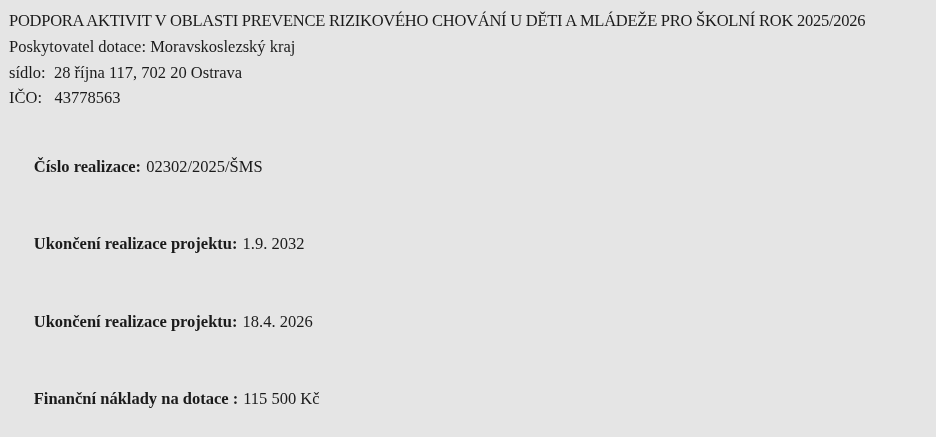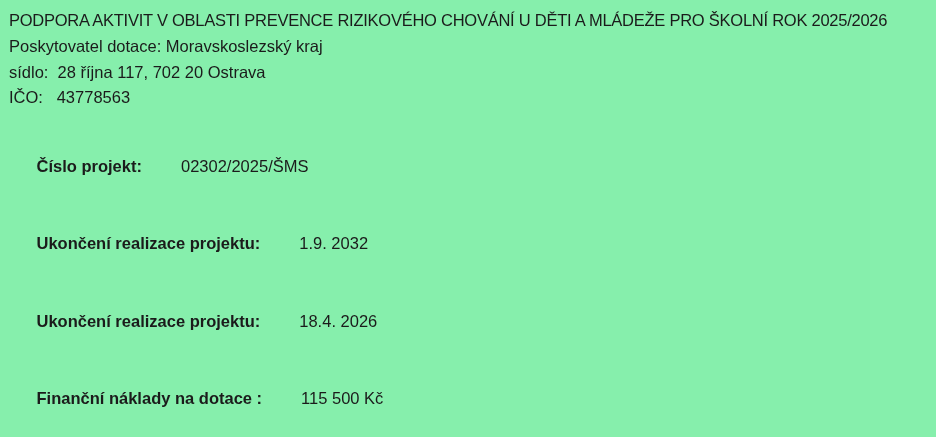--- a/index.html
+++ b/index.html
@@ -5,63 +5,62 @@
   html, body {
     margin: 0;
     padding: 0;
     background: #ffffff;
   }
   .page {
     width: 936px;
     height: 437px;
     box-sizing: border-box;
     padding: 8px 8px 0 9px;
-    background: #86efac;
+    background: #e5e5e5;
     color: #1b1b1b;
-    font-family: Liberation Sans, sans-serif;
+    font-family: Liberation Serif, serif;
     font-size: 16.5px;
     line-height: 25.8px;
     overflow: hidden;
   }
   .line {
     white-space: pre-wrap;
   }
   .title {
     white-space: nowrap;
     letter-spacing: -0.25px;
   }
   .details-block {
     margin-top: 17px;
   }
   .detail-label {
     font-weight: 700;
     margin-right: 5px;
   }
   .detail-value {
     white-space: pre-wrap;
-    margin-left: 34px;
   }
 </style>
 </head>
 <body>
 
 <div class="page">
 
   <div class="line title">PODPORA AKTIVIT V OBLASTI PREVENCE RIZIKOVÉHO CHOVÁNÍ U DĚTI A MLÁDEŽE PRO ŠKOLNÍ ROK 2025/2026</div>
 
   <div class="line">Poskytovatel dotace: Moravskoslezský kraj</div>
 
   <div class="line">sídlo:  28 října 117, 702 20 Ostrava</div>
 
   <div class="line">IČO:   43778563</div>
 
   <div class="details-block">
 
     <div class="line">
-      <span class="detail-label">Číslo projekt:</span><span class="detail-value">02302/2025/ŠMS</span>
+      <span class="detail-label">Číslo realizace:</span><span class="detail-value">02302/2025/ŠMS</span>
     </div>
 
     <div class="line">
       <span class="detail-label">Ukončení realizace projektu:</span><span class="detail-value">1.9. 2032</span>
     </div>
 
     <div class="line">
       <span class="detail-label">Ukončení realizace projektu:</span><span class="detail-value">18.4. 2026</span>
     </div>
 

